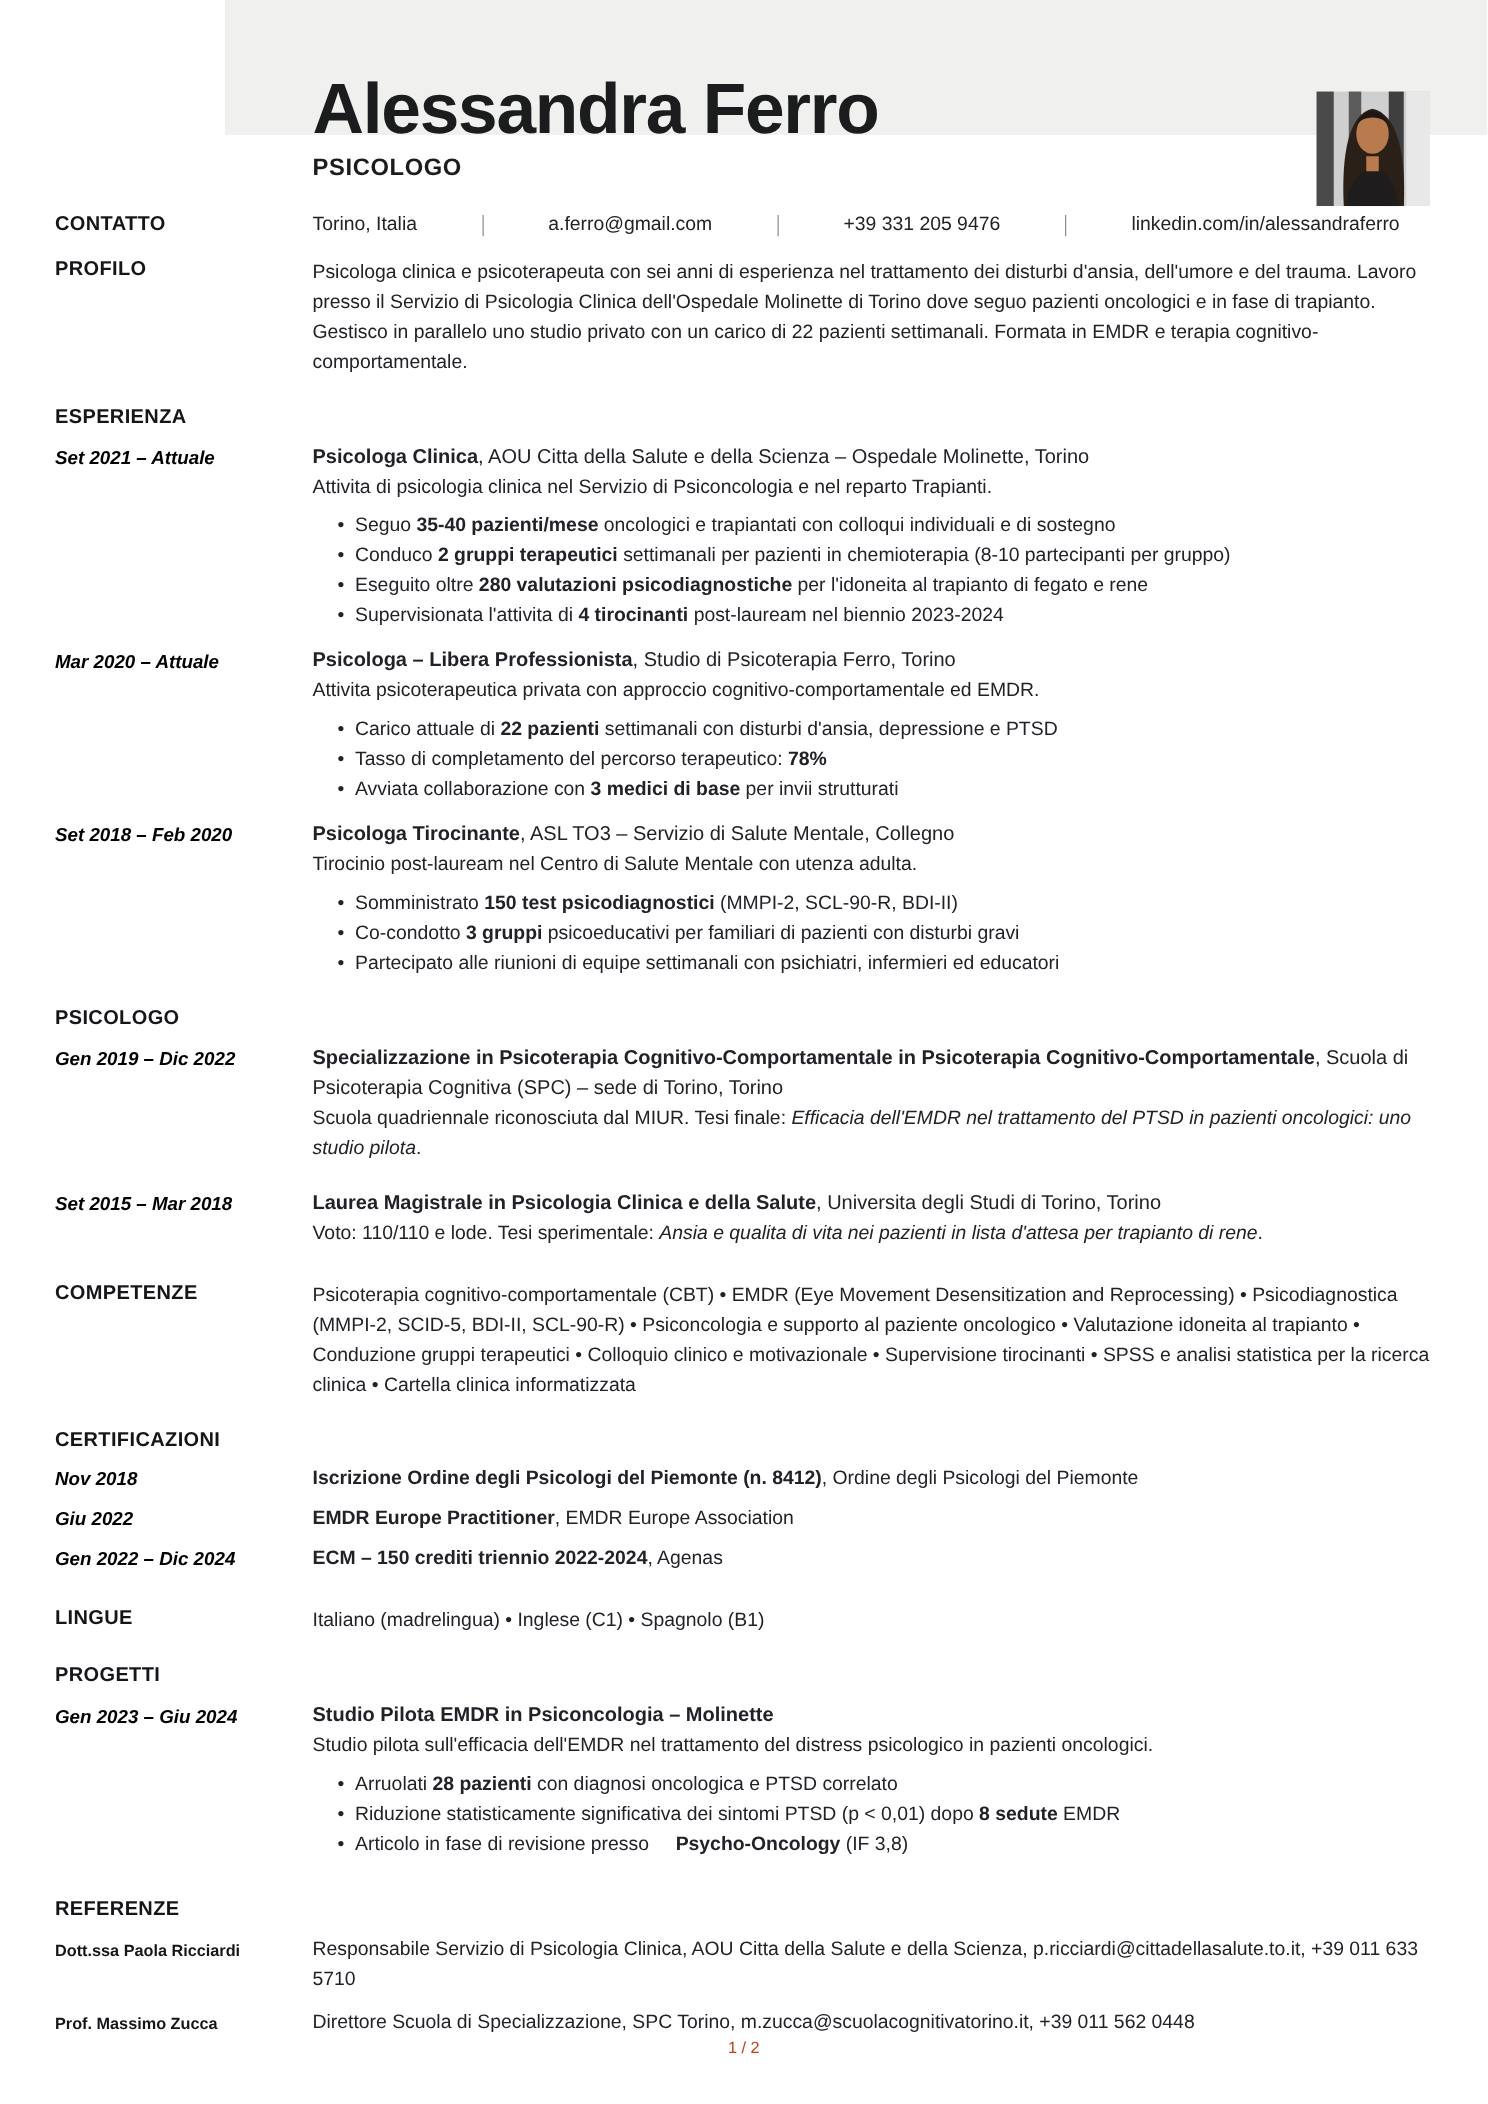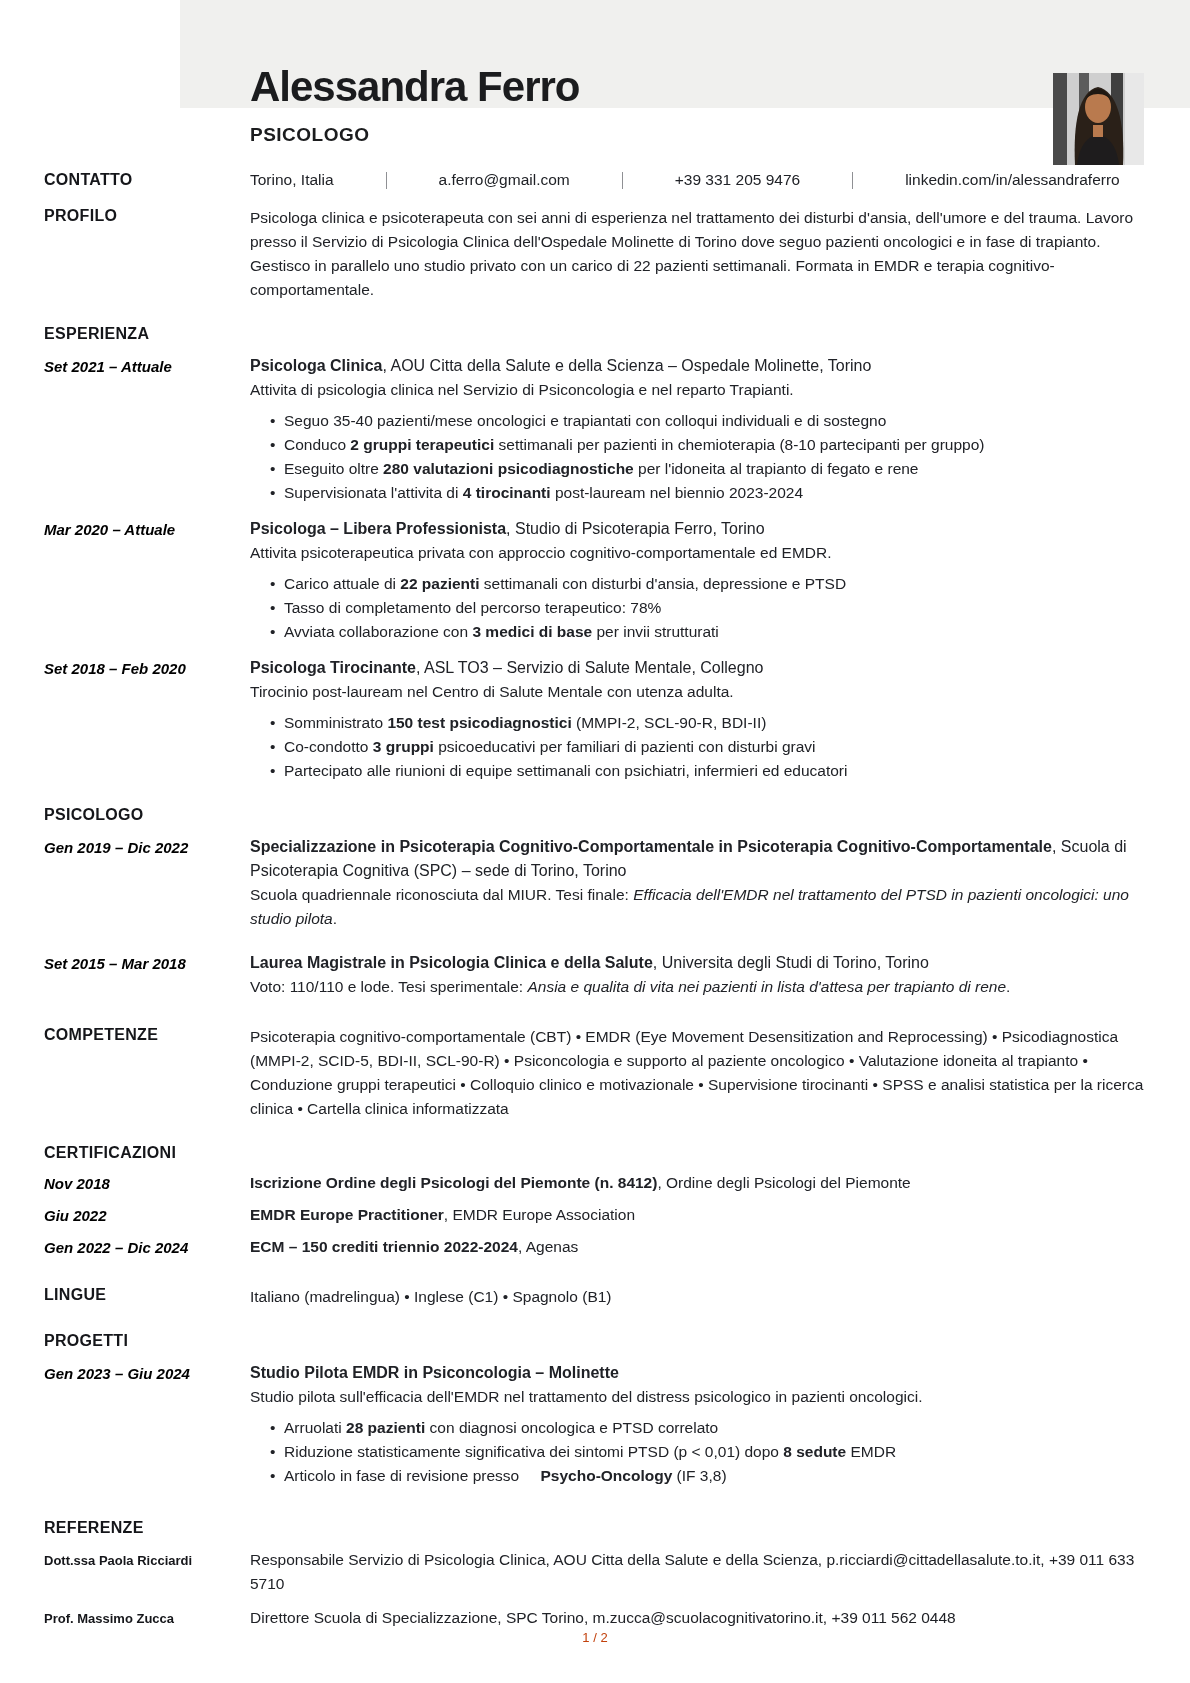--- a/index.html
+++ b/index.html
@@ -3,21 +3,21 @@
 <meta charset="utf-8">
 <style>
   html,body { margin:0; padding:0; background:#ffffff; }
   .page {
     position:relative; width:1190px; height:1683px; margin:0 auto;
     background:#ffffff; font-family:"Liberation Sans", sans-serif;
     color:#202227; overflow:hidden;
   }
   .band { position:absolute; left:180px; top:0; right:0; height:108px; background:#f0f0ee; }
   header { position:relative; padding:56px 44px 0 250px; }
-  h1.name { margin:0; font-size:42px; line-height:62px; font-weight:700; color:#1b1c1e; letter-spacing:-1px; }
+  h1.name { margin:0; font-size:57px; line-height:62px; font-weight:700; color:#1b1c1e; letter-spacing:-1px; }
   .role { margin-top:6px; font-size:19px; line-height:22px; font-weight:700; letter-spacing:.5px; color:#1b1c1e; }
   .photo { position:absolute; top:73px; left:1053px; width:91px; height:92px; overflow:hidden; }
   .row { display:grid; grid-template-columns:206px 1fr; padding:0 44px; }
   .label { font-size:16px; font-weight:700; letter-spacing:.3px; color:#15161a; line-height:20px; }
   .date { font-size:15px; font-style:italic; color:#000000; line-height:18px; padding-top:4px;font-weight:bold; }
   .refname { font-size:13px; font-weight:700; color:#15161a; line-height:17px; padding-top:4px; }
   .content { font-size:15.5px; line-height:24px; color:#202227; }
   .title { font-size:16px; line-height:24px; }
   .sub { font-size:15.5px; line-height:24px; }
   .proj-title { font-weight:700; }
@@ -88,36 +88,36 @@
       <div class="label">ESPERIENZA</div>
       <div></div>
     </section>
 
     <div class="row entry entry-first">
       <div class="date">Set 2021 – Attuale</div>
       <div class="content">
         <div class="title"><span style="font-weight: 700;">Psicologa Clinica</span><span>, AOU Citta della Salute e della Scienza – Ospedale Molinette, Torino</span></div>
         <div class="sub">Attivita di psicologia clinica nel Servizio di Psiconcologia e nel reparto Trapianti.</div>
         <ul class="bullets">
-          <li><span>Seguo </span><span style="font-weight: 400; text-align: center;">35-40 pazienti/mese</span><span> oncologici e trapiantati con colloqui individuali e di sostegno</span></li>
+          <li><span>Seguo </span><span style="font-weight: 700; text-align: center;">35-40 pazienti/mese</span><span> oncologici e trapiantati con colloqui individuali e di sostegno</span></li>
           <li><span>Conduco </span><span style="font-weight: 700;">2 gruppi terapeutici</span><span> settimanali per pazienti in chemioterapia (8-10 partecipanti per gruppo)</span></li>
           <li><span>Eseguito oltre </span><span style="font-weight: 700;">280 valutazioni psicodiagnostiche</span><span> per l'idoneita al trapianto di fegato e rene</span></li>
           <li><span>Supervisionata l'attivita di </span><span style="font-weight: 700;">4 tirocinanti</span><span> post-lauream nel biennio 2023-2024</span></li>
         </ul>
       </div>
     </div>
 
     <div class="row entry">
       <div class="date">Mar 2020 – Attuale</div>
       <div class="content">
         <div class="title"><span style="font-weight: 700;">Psicologa – Libera Professionista</span><span>, Studio di Psicoterapia Ferro, Torino</span></div>
         <div class="sub">Attivita psicoterapeutica privata con approccio cognitivo-comportamentale ed EMDR.</div>
         <ul class="bullets">
           <li><span>Carico attuale di </span><span style="font-weight: 700;">22 pazienti</span><span> settimanali con disturbi d'ansia, depressione e PTSD</span></li>
-          <li><span>Tasso di completamento del percorso terapeutico: </span><span style="font-weight: 400;">78%</span></li>
+          <li><span>Tasso di completamento del percorso terapeutico: </span><span style="font-weight: 700;">78%</span></li>
           <li><span>Avviata collaborazione con </span><span style="font-weight: 700;">3 medici di base</span><span> per invii strutturati</span></li>
         </ul>
       </div>
     </div>
 
     <div class="row entry">
       <div class="date">Set 2018 – Feb 2020</div>
       <div class="content">
         <div class="title"><span style="font-weight: 700;">Psicologa Tirocinante</span><span>, ASL TO3 – Servizio di Salute Mentale, Collegno</span></div>
         <div class="sub">Tirocinio post-lauream nel Centro di Salute Mentale con utenza adulta.</div>

